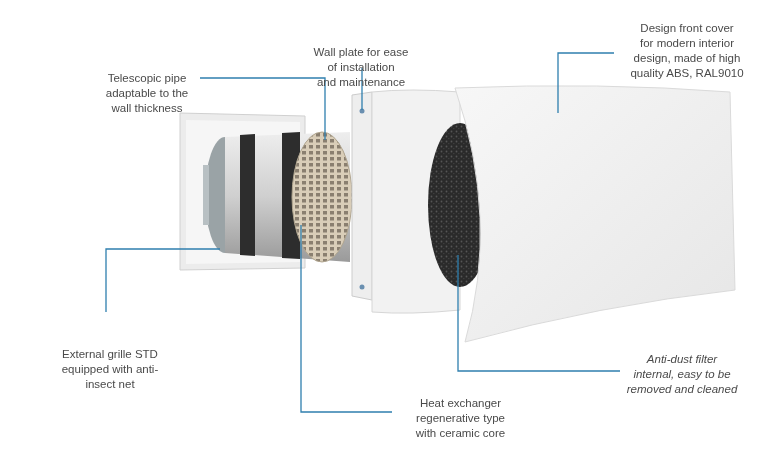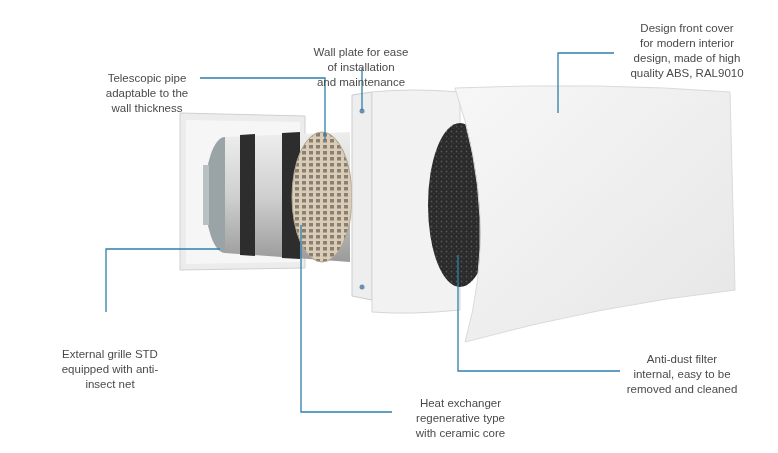--- a/index.html
+++ b/index.html
@@ -82,15 +82,15 @@
 quality ABS, RAL9010</div>
 <div class="label" style="left:92px; top:71px; width:110px;">Telescopic pipe
 adaptable to the
 wall thickness</div>
 <div class="label" style="left:50px; top:319px; width:120px;margin-top:28px;">External grille STD
 equipped with anti-
 insect net</div>
 <div class="label" style="left:398px; top:396px; width:125px;">Heat exchanger
 regenerative type
 with ceramic core</div>
-<div class="label" style="left:612px; top:352px; width:140px;">Anti-dust filter
+<div class="label" style="left:612px; top:352px; width:140px;font-style:italic;">Anti-dust filter
 internal, easy to be
 removed and cleaned</div>
 
 </body></html>

